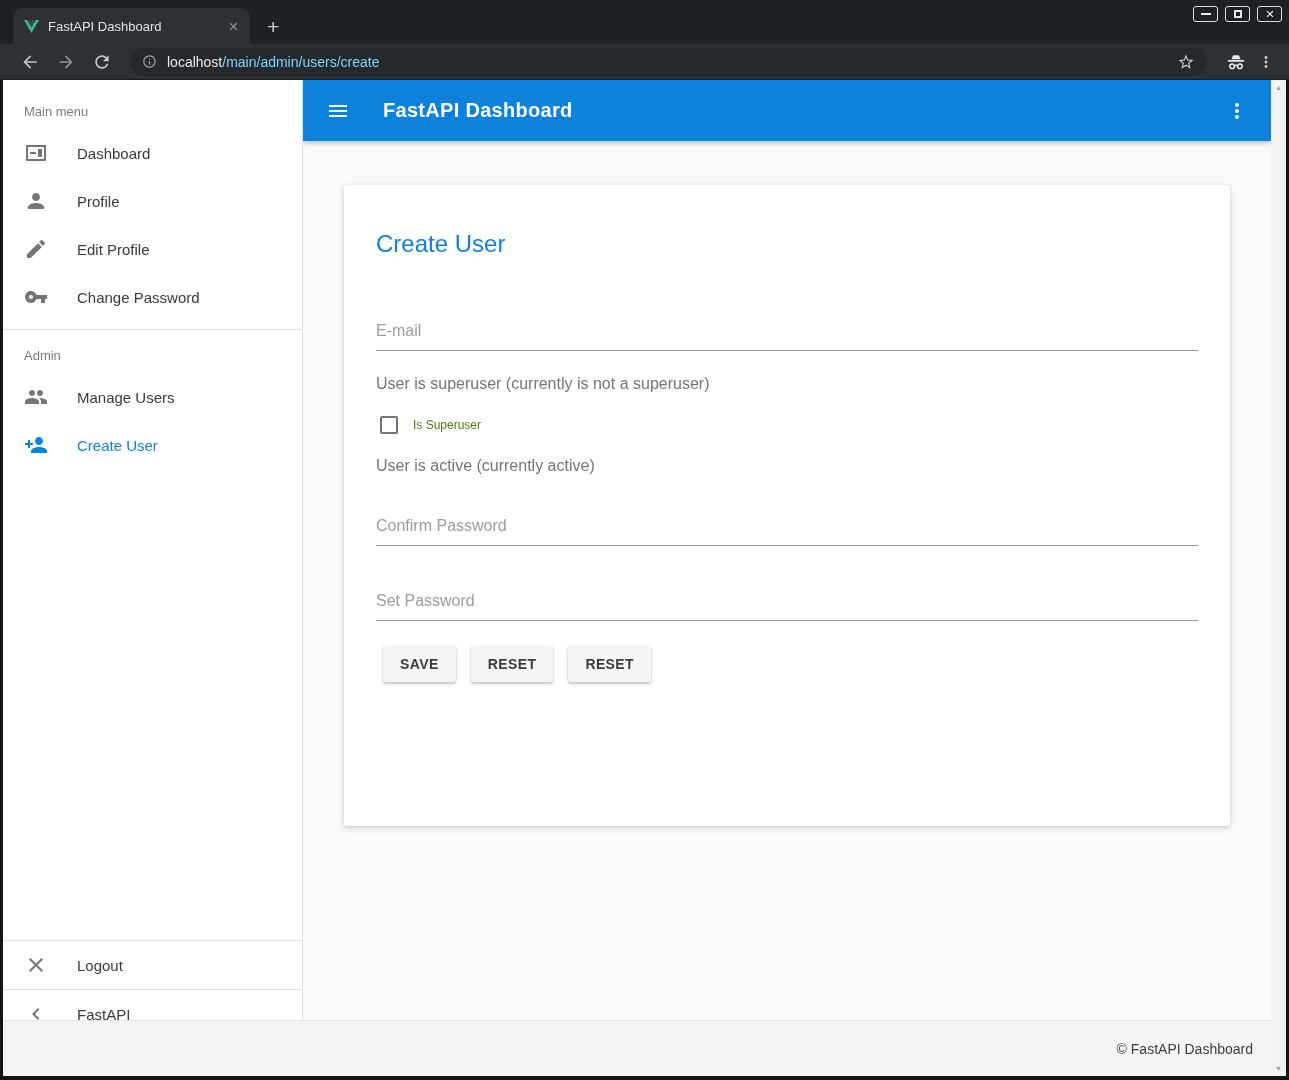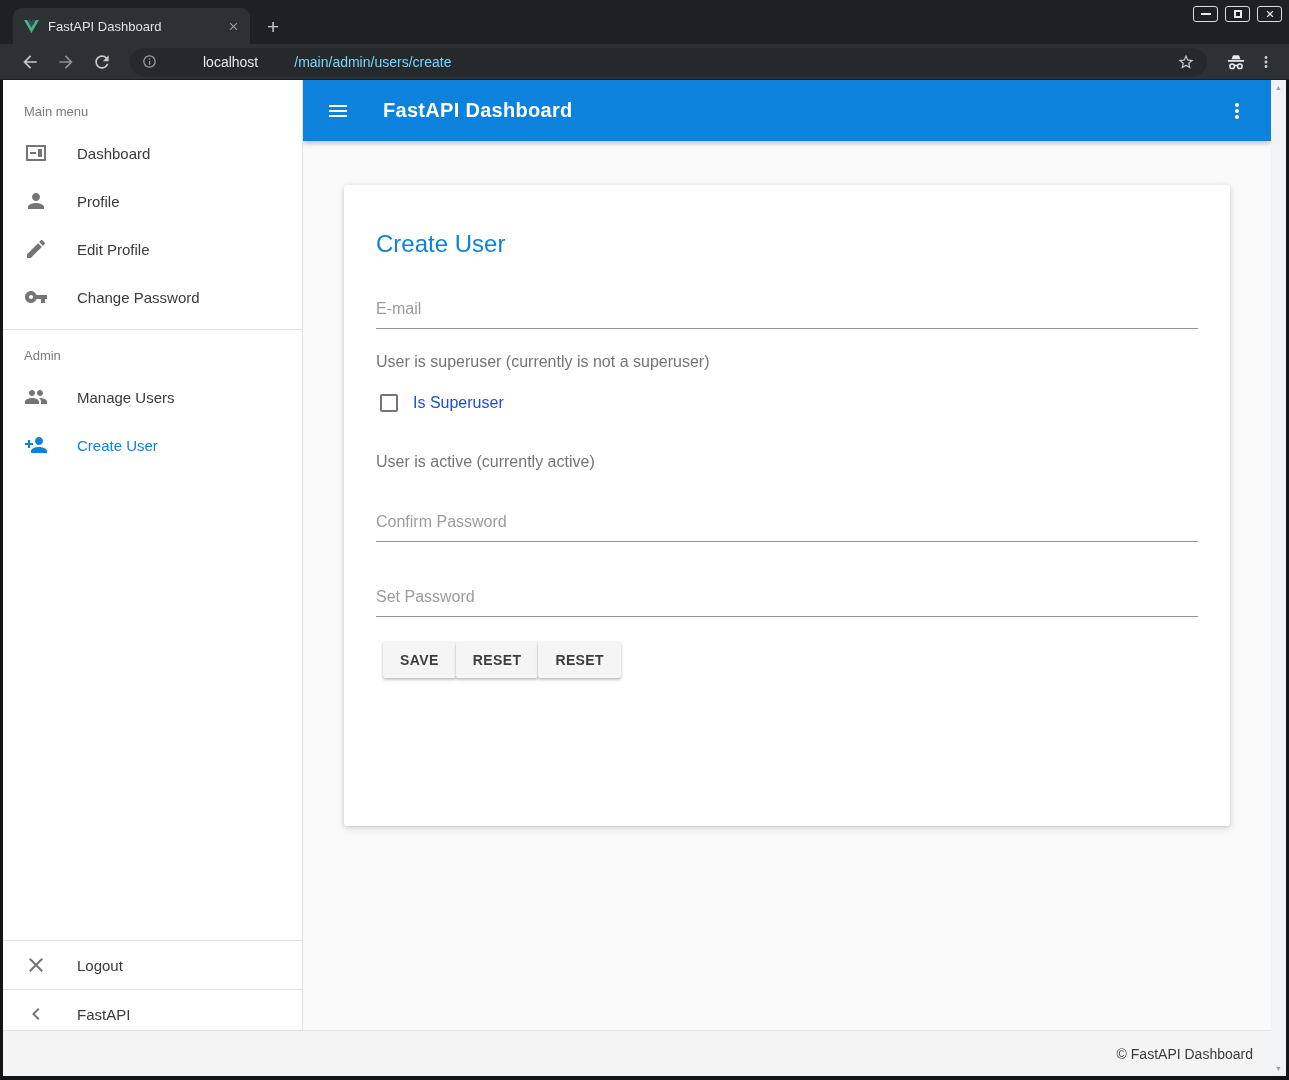--- a/index.html
+++ b/index.html
@@ -38,21 +38,21 @@
   .toolbar {
     position:absolute; top:44px; left:0; right:0; height:36px;
     background:#2d3134; display:flex; align-items:center; padding:0 12px;
     border-bottom:1px solid #1b1e1f;
   }
   .nav-ic { width:20px; height:20px; margin:0 8px; color:#c6c9c7; }
   .nav-ic.dim { color:#8a9093; }
   .urlbox {
     flex:1; height:28px; background:#25292b; border-radius:14px;
     margin:0 12px 0 10px; display:flex; align-items:center; padding:0 12px;
-    font-size:14px; min-width:0;gap:36px;
+    font-size:14px; min-width:0;
   }
   .info-ic { width:15px; height:15px; color:#9aa0a6; margin-right:10px; flex:0 0 auto; }
   .url-host { color:#e8eaed; }
   .url-path { color:#7dd3fc; }
   .star-ic { margin-left:auto; width:18px; height:18px; color:#c6c9c7; flex:0 0 auto; }
   .incog-ic { width:22px; height:22px; color:#e8eaed; margin:0 10px 0 6px; }
   .kebab-ic { width:18px; height:18px; color:#c6c9c7; margin-right:2px; }
 
   
   .page {
@@ -99,45 +99,45 @@
     background:#ffffff; border-radius:3px; padding:0 32px;
     box-shadow:0 1px 4px rgba(0,0,0,0.16), 0 3px 10px rgba(0,0,0,0.08);
   }
   .form-title { margin:44px 0 0; font-size:24px; font-weight:400; color:#0d82dd; line-height:29px; }
   .tfield {
     display:block; width:100%; margin-top:54px; border:none; outline:none;
     border-bottom:1px solid #949494; background:transparent;
     font-size:16px; padding:0 0 10px; color:#212121; font-family:inherit; border-radius:0;
   }
   .tfield::placeholder { color:#9c9c9c; opacity:1; }
-  .tfield.f2 { margin-top:42px; }
+  .tfield.f2 { margin-top:64px; }
   .tfield.f3 { margin-top:46px; }
   .tfield.f4 { margin-top:42px; }
   .hint { margin:24px 0 0; font-size:16px; color:#757575; }
-  .hint.h2 { margin-top:38px; }
+  .hint.h2 { margin-top:20px; }
   .cb-row { display:flex; align-items:center; margin:20px 0 0 4px; height:24px; }
   .cb-row.r2 { margin-top:22px; }
   .cb {
     width:18px; height:18px; border:2px solid #757575; border-radius:2px;
     background:transparent; display:flex; align-items:center; justify-content:center;
   }
   .cb.checked { border-color:#64b5f6; background:#64b5f6; }
   .cb svg { width:15px; height:15px; }
-  .cb-label { margin-left:15px; font-size:16px; color:#1d4ed8; }
-  .btn-row { display:flex; margin:25px 0 0 7px; }
+  .cb-label { margin-left:15px; font-size:12px; color:#4d7c0f; }
+  .btn-row { display:flex; gap:15px; margin:25px 0 0 7px; }
   .btn {
     height:36px; padding:0 17px; background:#f5f5f5; color:#3d3d3d;
     border:none; border-radius:2px; font-size:14px; font-weight:700;
     font-family:inherit; letter-spacing:.4px; cursor:pointer;
     box-shadow:0 2px 3px rgba(0,0,0,0.22), 0 0 2px rgba(0,0,0,0.12);
   }
 
   
   .footer {
-    position:absolute; left:0; right:0; bottom:0; height:46px;
+    position:absolute; left:0; right:0; bottom:0; height:56px;
     background:#f4f4f4; border-top:1px solid #e3e3e3;
     display:flex; align-items:center; justify-content:flex-end;
     padding-right:18px; font-size:14px; color:#3c3c3c; z-index:4;
   }
 </style>
 </head>
 <body>
 
 <div class="tabbar">
   <div class="tab">

